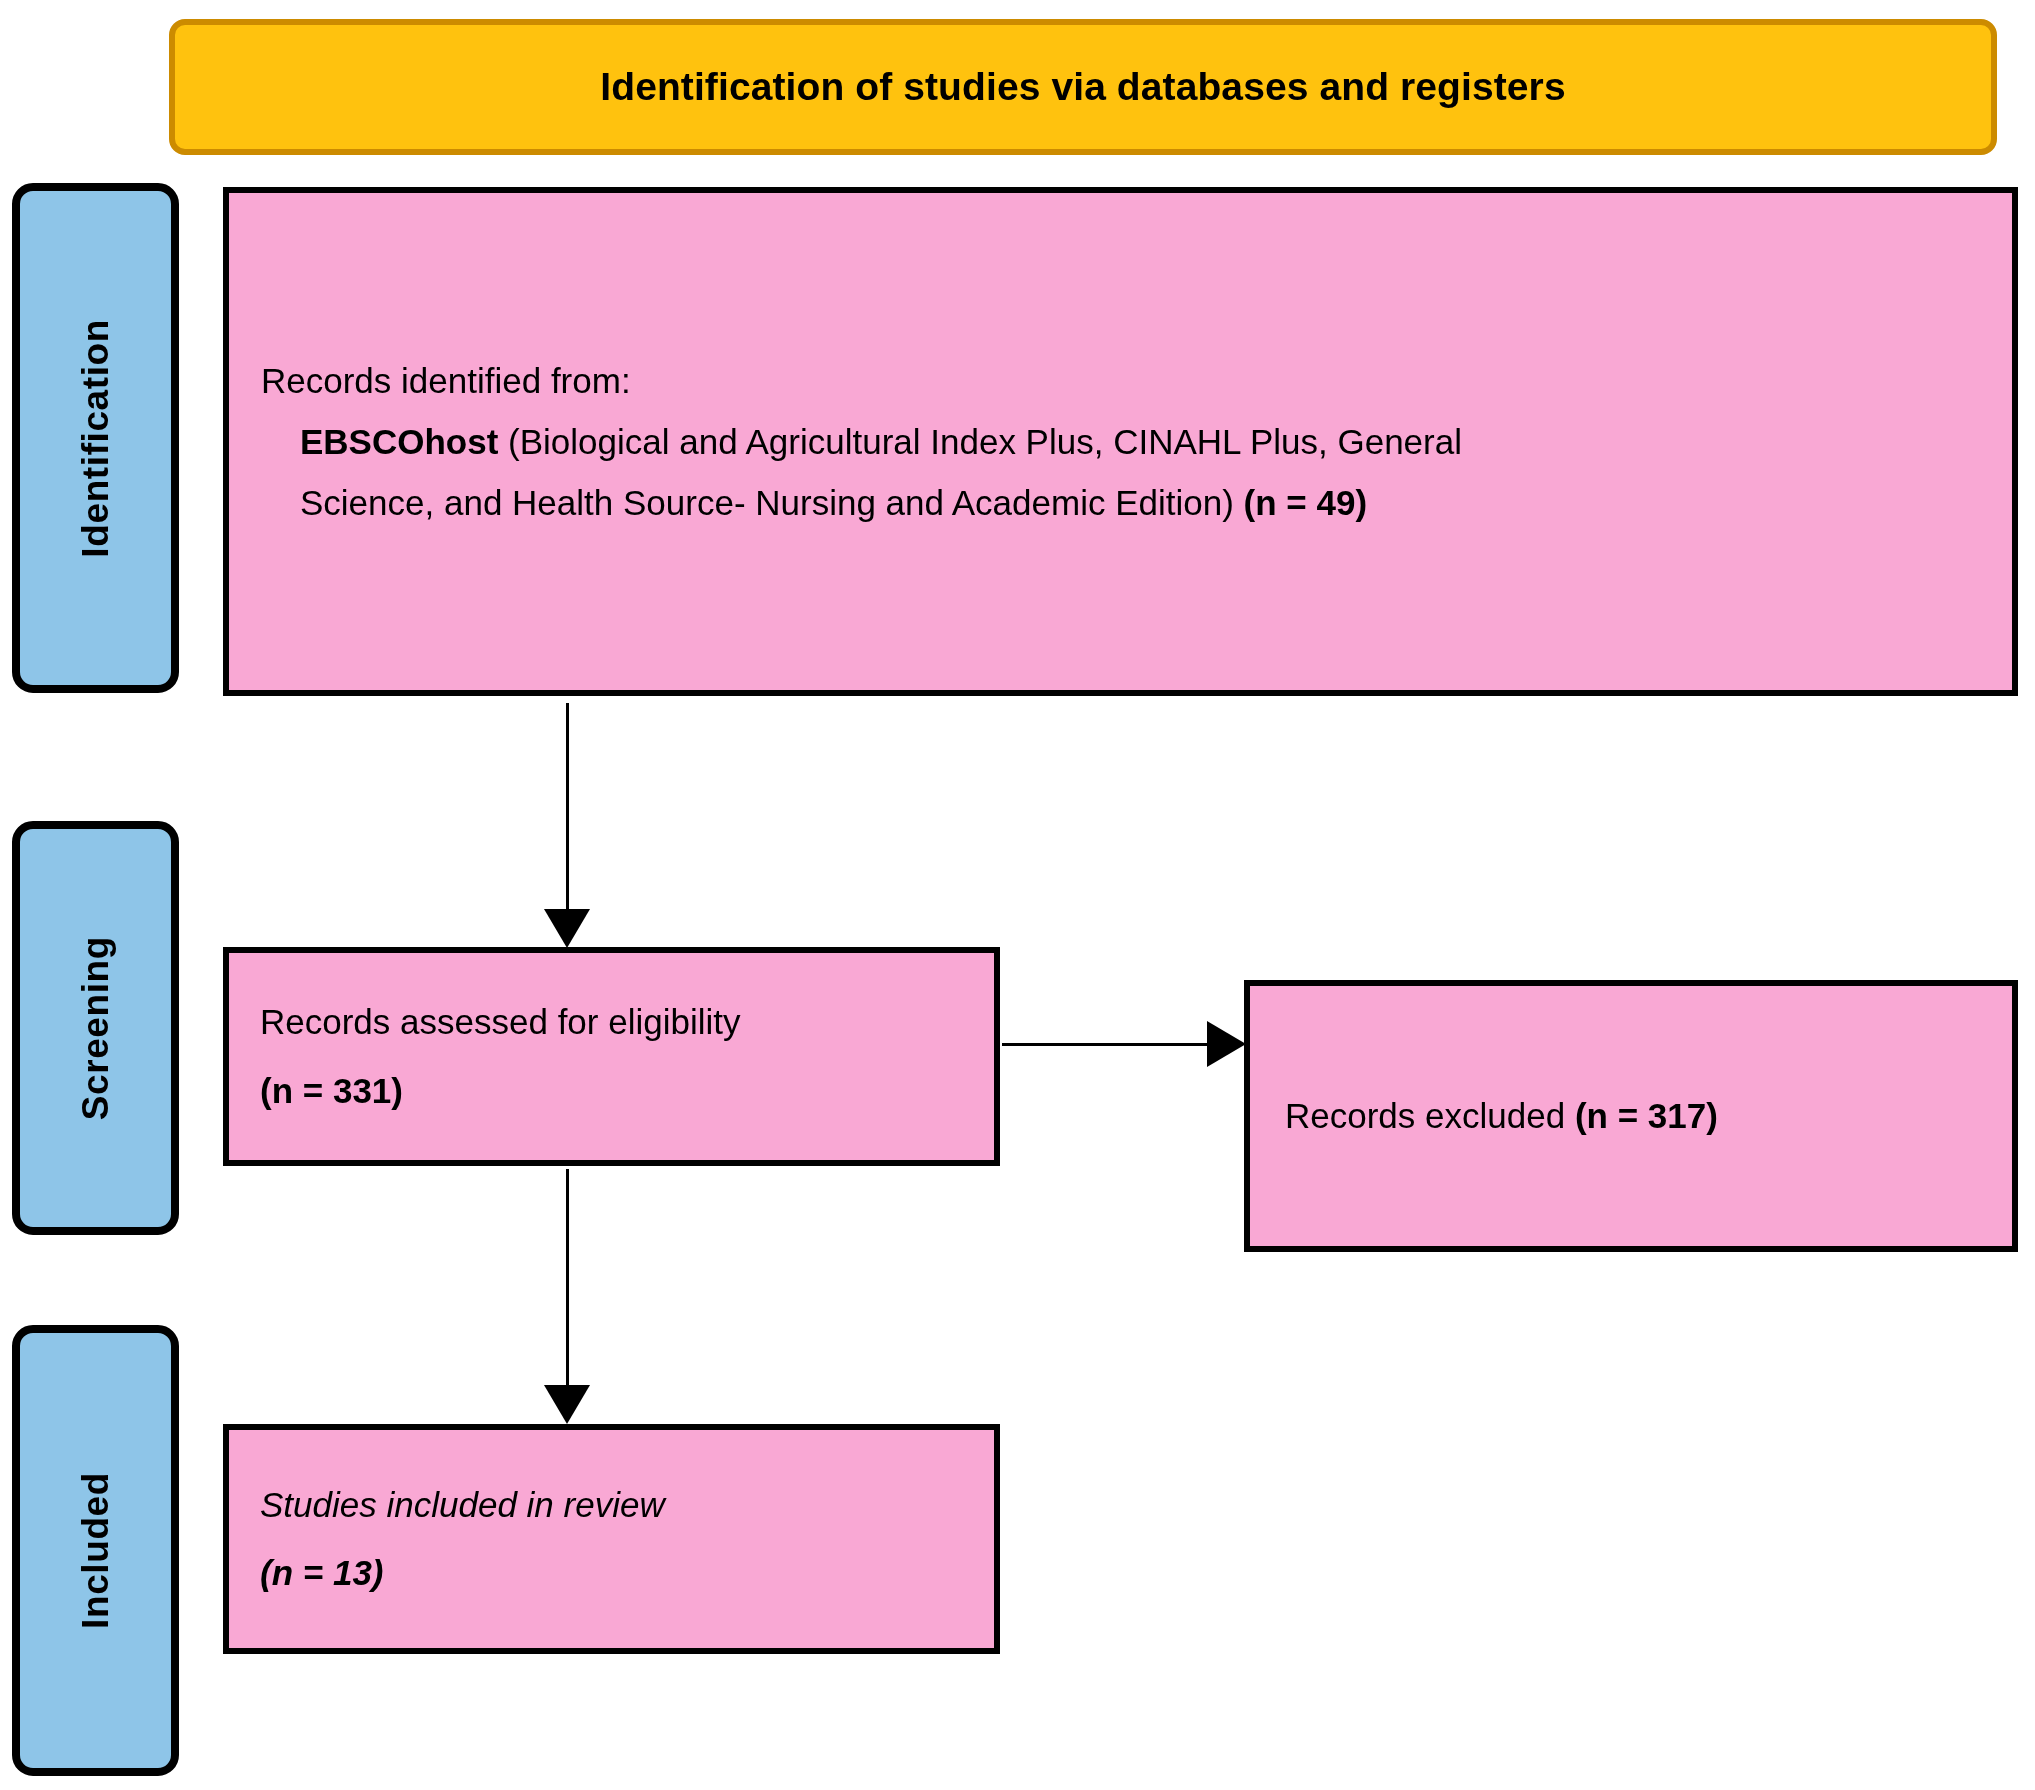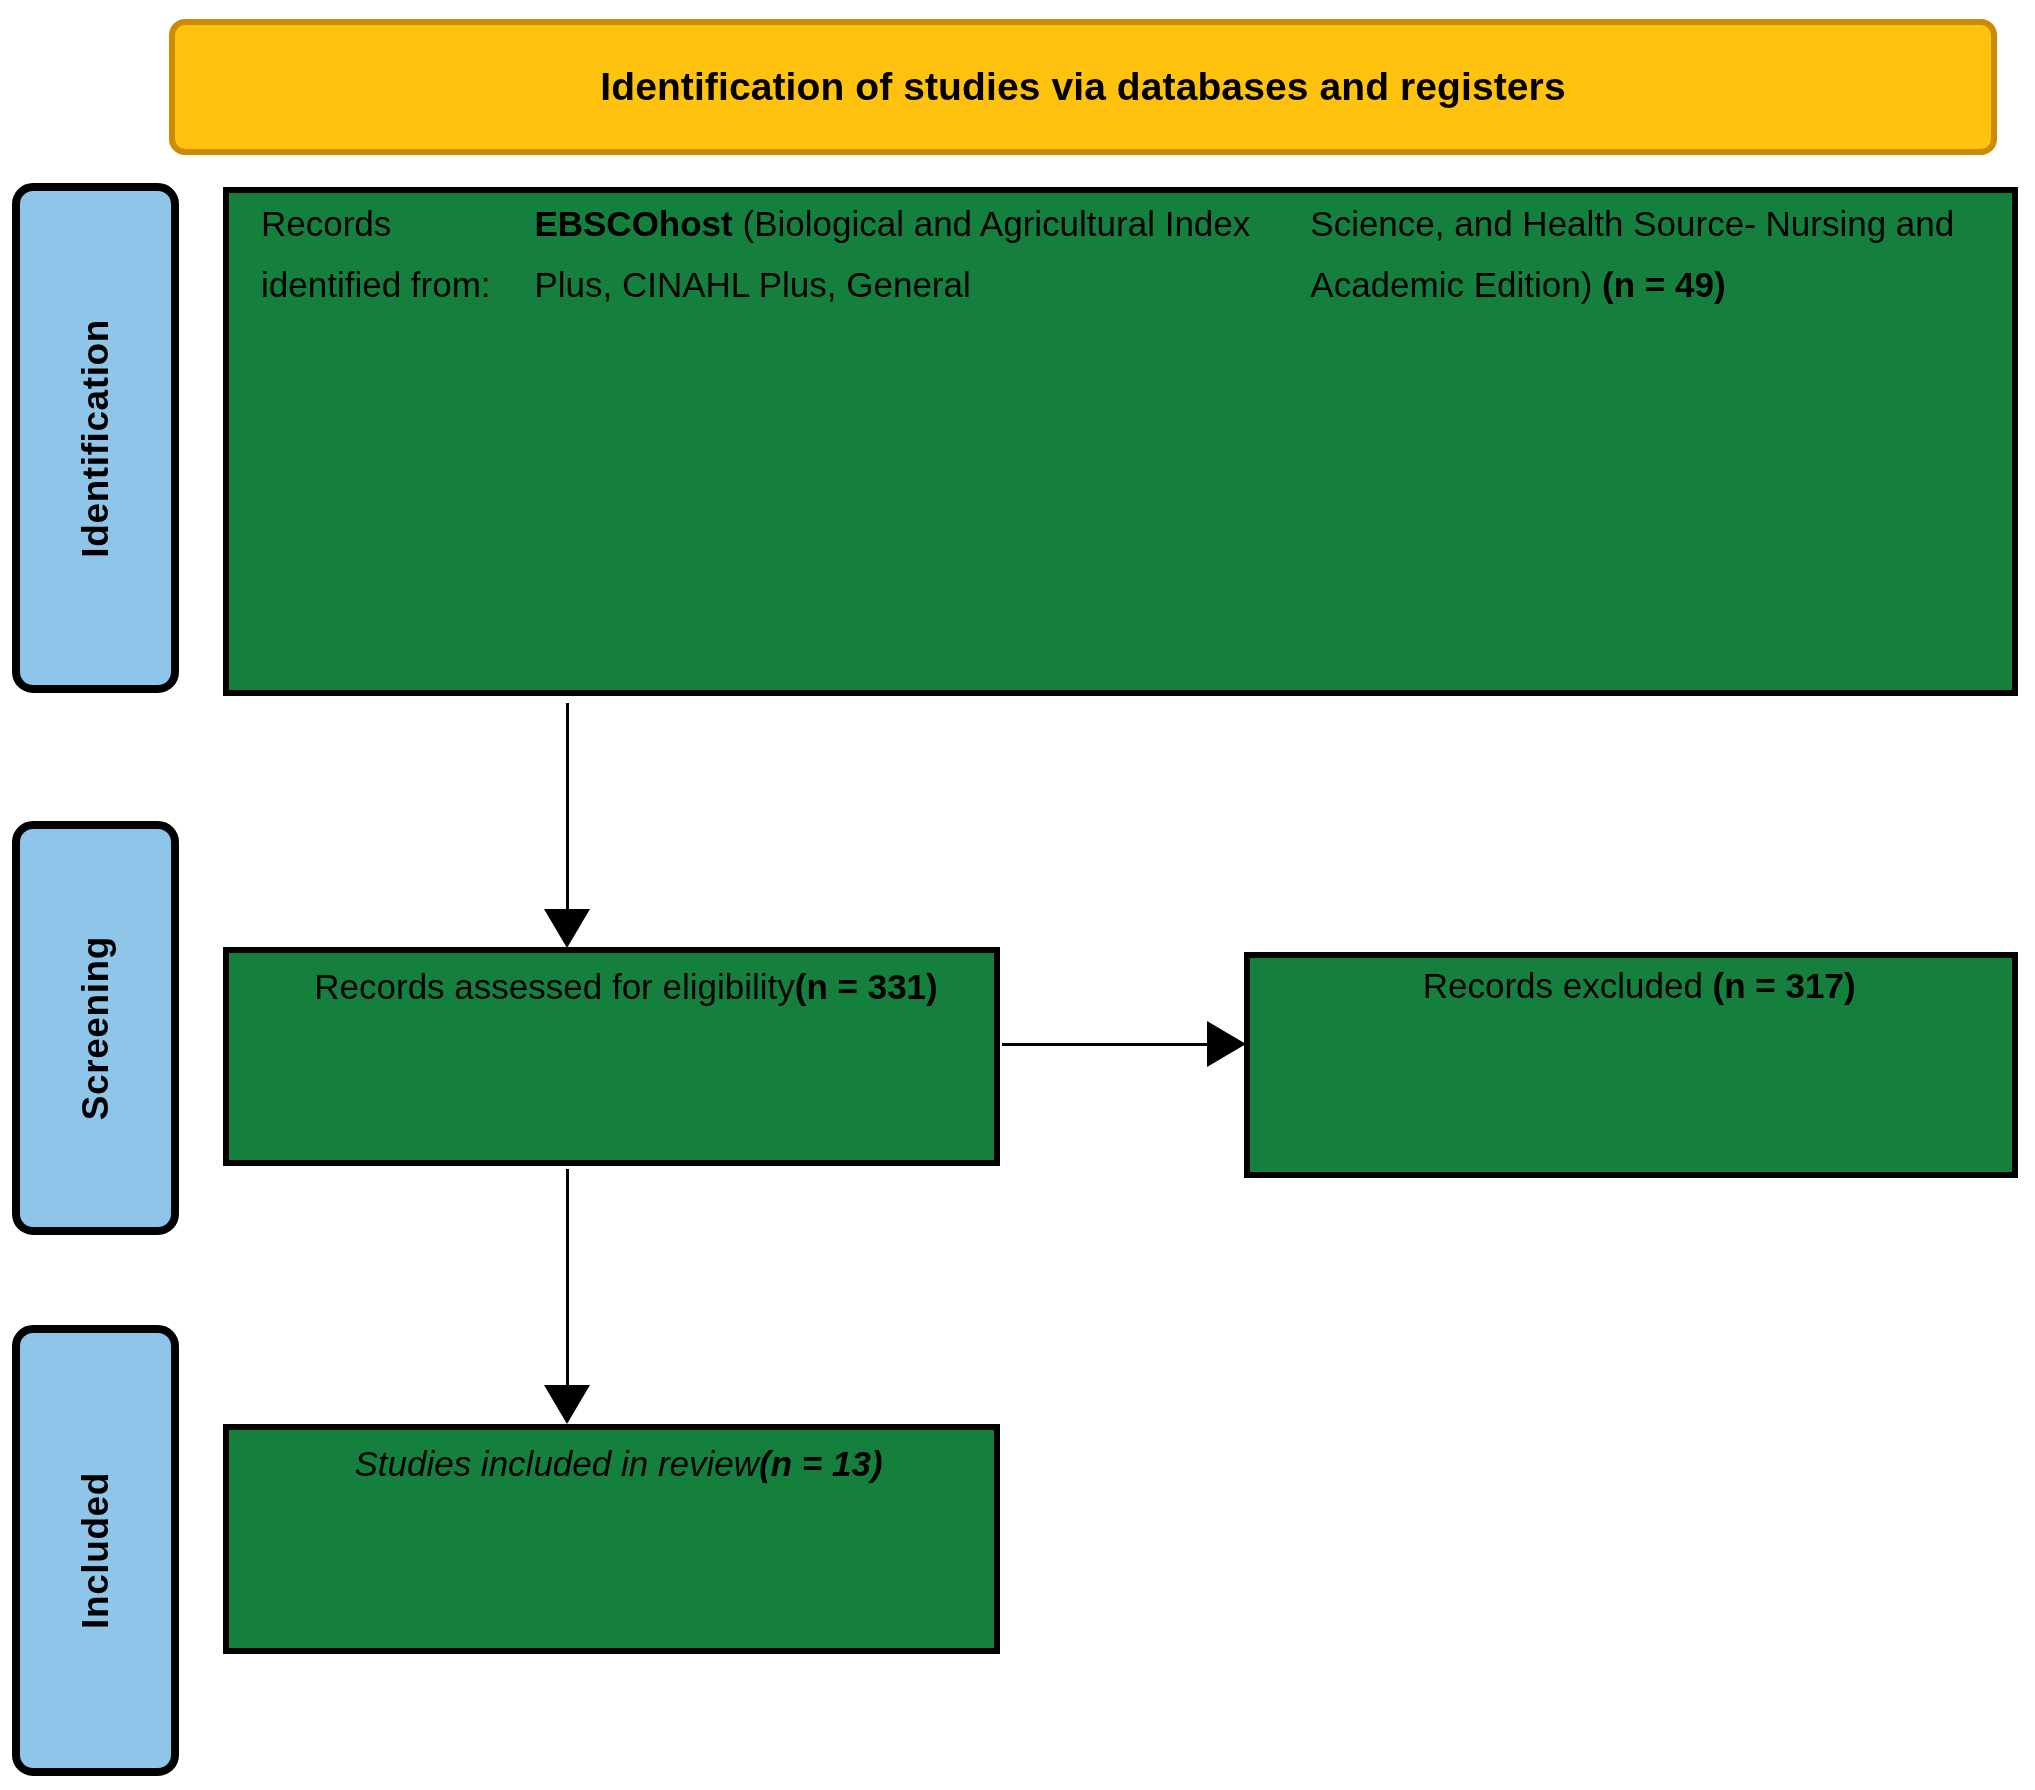--- a/index.html
+++ b/index.html
@@ -67,24 +67,24 @@
     letter-spacing: 0.6px;
   }
   #stage-identification { top: 183px;  height: 510px; }
   #stage-screening      { top: 821px; height: 414px; }
   #stage-included       { top: 1325px; height: 451px; }
 
   
   .box {
     position: absolute;
     box-sizing: border-box;
-    background: #15803d;
+    background: #f9a8d4;
     border: 6.8px solid #000000;
     display: flex;
-    flex-direction: row;
+    flex-direction: column;
     justify-content: center;
   }
   .box-text {
     font-size: 35px;
     line-height: 1.62;
     color: #000000;
   }
   .indent { padding-left: 39px; }
   .b { font-weight: bold; }
 
@@ -96,22 +96,22 @@
   #box-identification .box-text { line-height: 1.75; }
 
   #box-screening {
     left: 223px; top: 947px;
     width: 777px; height: 219px;
     padding: 0 2px 0 31px;
   }
   #box-screening .box-text { line-height: 1.95; }
 
   #box-excluded {
-    left: 1244px; top: 952px;
-    width: 774px; height: 226px;
+    left: 1244px; top: 980px;
+    width: 774px; height: 272px;
     padding: 0 18.7px 0 35px;
   }
 
   #box-included {
     left: 223px; top: 1424px;
     width: 777px; height: 230px;
     padding: 0 17px 0 31px;
     font-style: italic;
   }
   #box-included .box-text { line-height: 1.95; }

